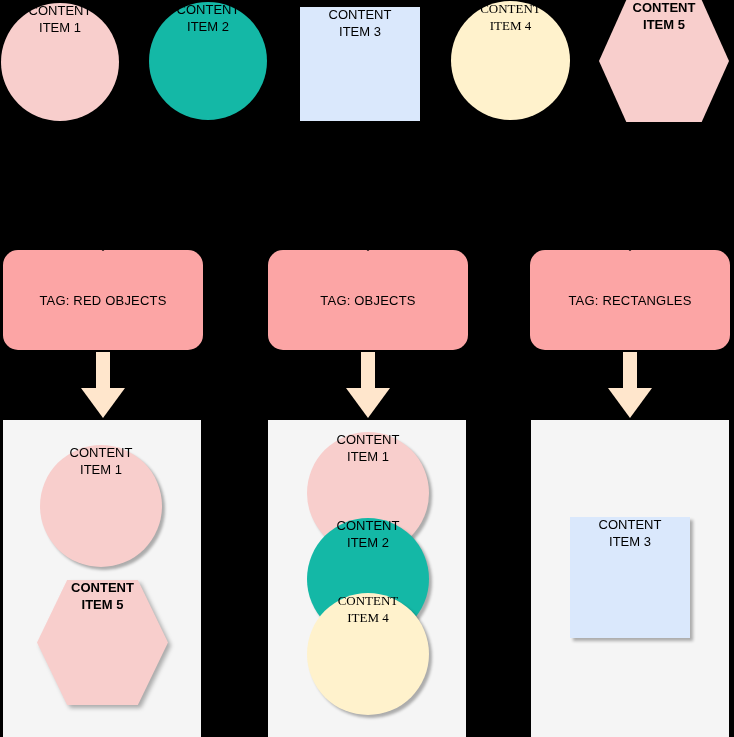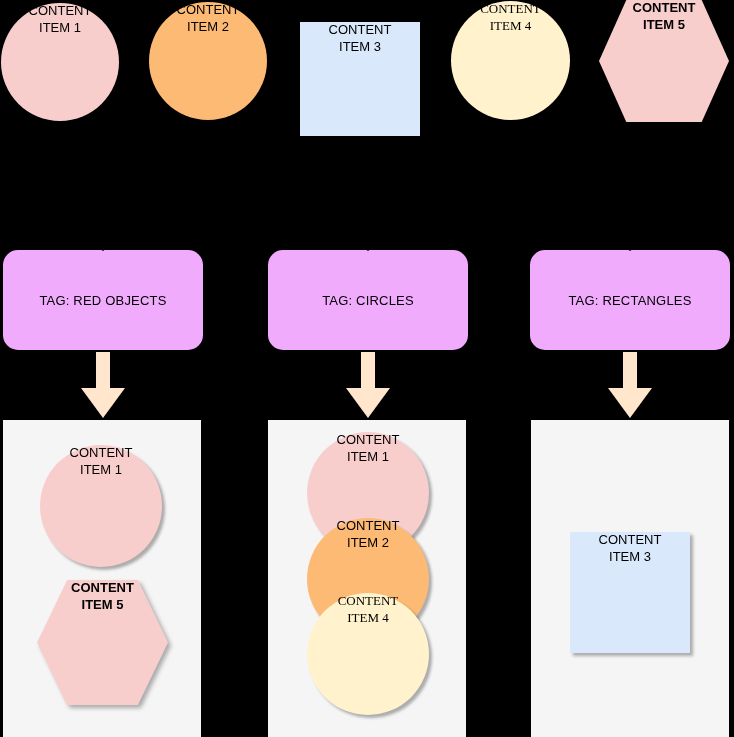--- a/index.html
+++ b/index.html
@@ -8,28 +8,28 @@
     background:#000;font-family:"Liberation Sans",sans-serif;color:#000;
   }
   .abs{position:absolute;}
   .shape{
     display:flex;align-items:flex-start;justify-content:center;
     font-size:13px;line-height:1.3;text-align:center;color:#000;
   }
   .shape .lbl{width:84px;}
   .circle{border-radius:50%;}
   .pink{background:#f8cecc;}
-  .green{background:#fdba74;}
-  .blue{background:#dae8fc;margin-top:15px;}
+  .green{background:#14b8a6;}
+  .blue{background:#dae8fc;}
   .yellow{background:#fff2cc;font-family:Liberation Serif, serif;}
   .hexwrap{position:absolute;font-weight:bold;}
   .hex{width:100%;height:100%;clip-path:polygon(21% 0%,79% 0%,100% 50%,79% 100%,21% 100%,0% 50%);}
   .tagbox{
     position:absolute;top:250px;width:200px;height:100px;border-radius:15px;
-    background:#f0abfc;display:flex;align-items:center;justify-content:center;
+    background:#fca5a5;display:flex;align-items:center;justify-content:center;
     font-size:13px;letter-spacing:.2px;
   }
   .notch{
     position:absolute;top:-4px;left:50%;margin-left:-7px;width:0;height:0;
     border-left:7px solid transparent;border-right:7px solid transparent;
     border-top:5px solid #000;
   }
   .arrow{position:absolute;top:352px;width:44px;display:flex;flex-direction:column;align-items:center;}
   .arrow .stem{width:14px;height:36px;background:#ffe6cc;}
   .arrow .head{
@@ -67,21 +67,21 @@
   </div>
 </div>
 
 <div class="tagbox" style="left:3px;">
   <div class="notch"></div>
   <span>TAG: RED OBJECTS</span>
 </div>
 
 <div class="tagbox" style="left:268px;">
   <div class="notch"></div>
-  <span>TAG: CIRCLES</span>
+  <span>TAG: OBJECTS</span>
 </div>
 
 <div class="tagbox" style="left:530px;">
   <div class="notch"></div>
   <span>TAG: RECTANGLES</span>
 </div>
 
 <div class="arrow" style="left:81px;">
   <div class="stem"></div>
     <div class="head"></div>

